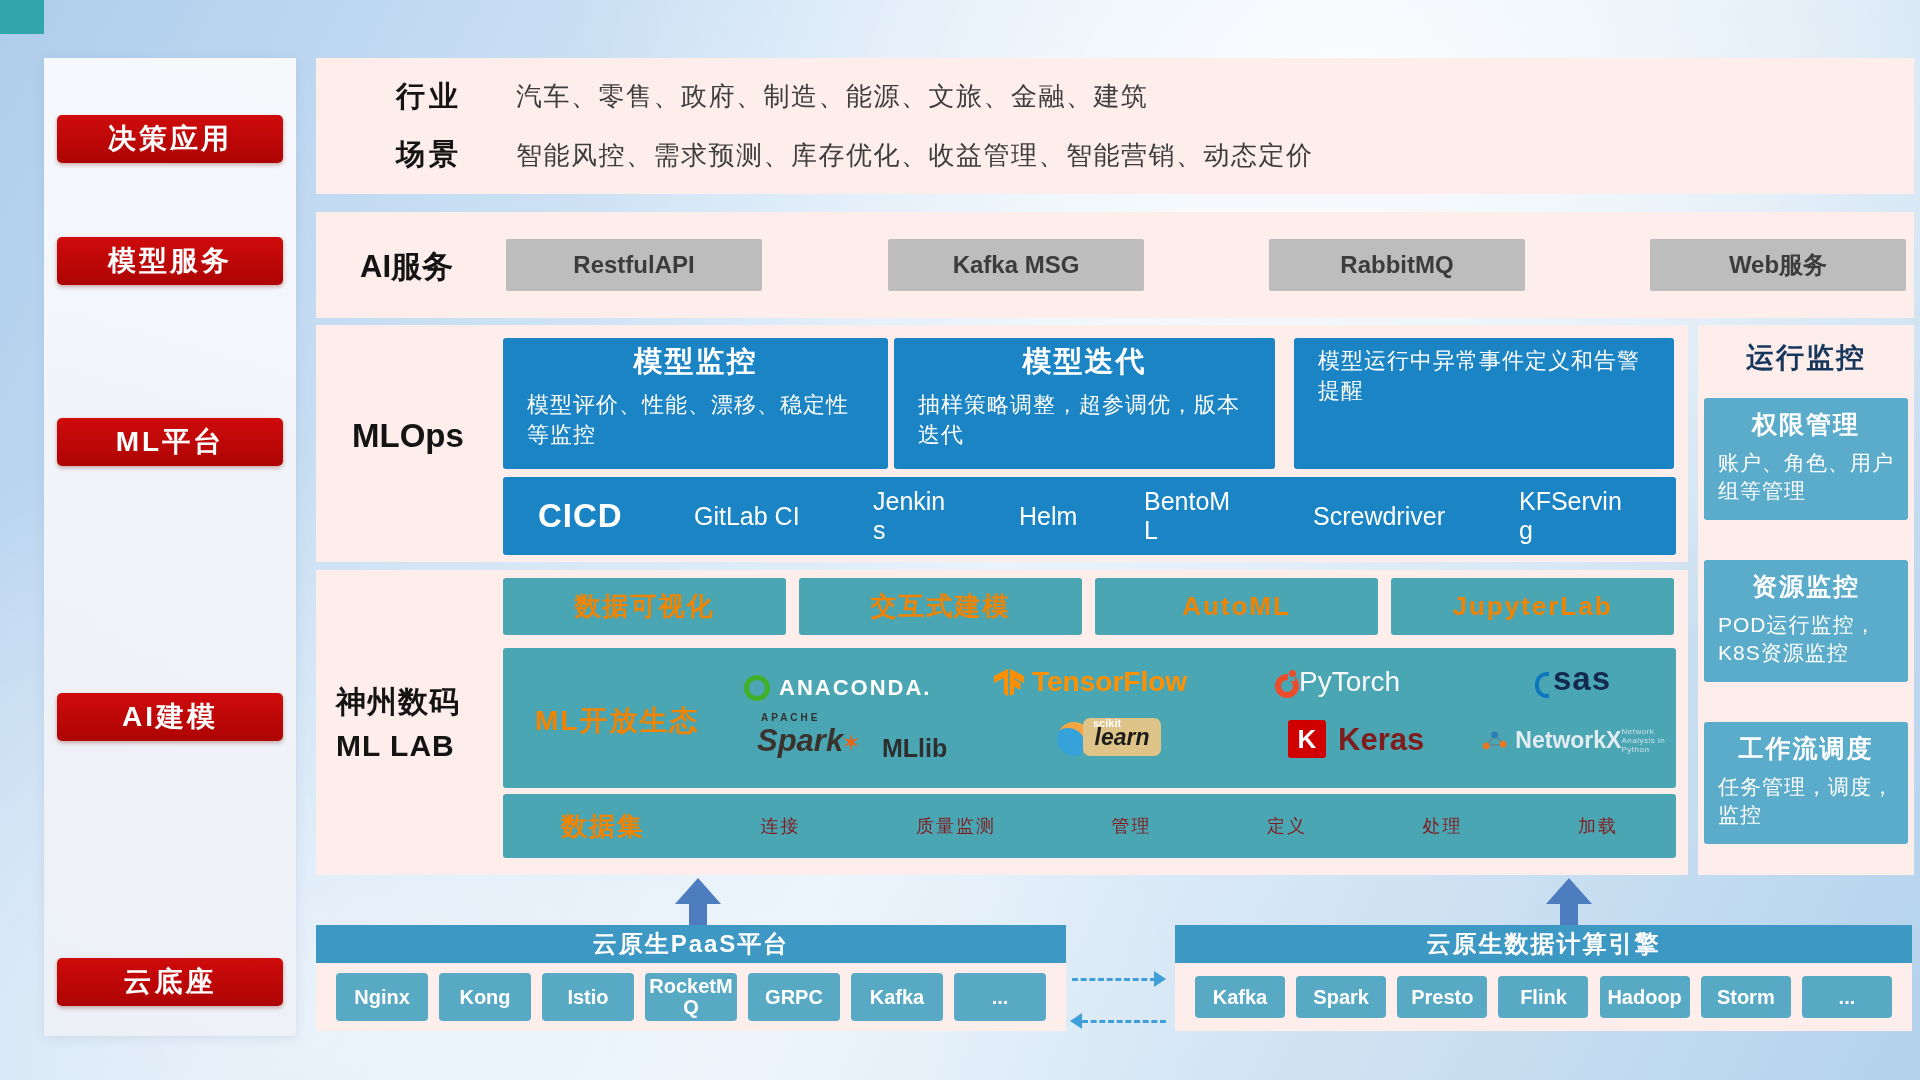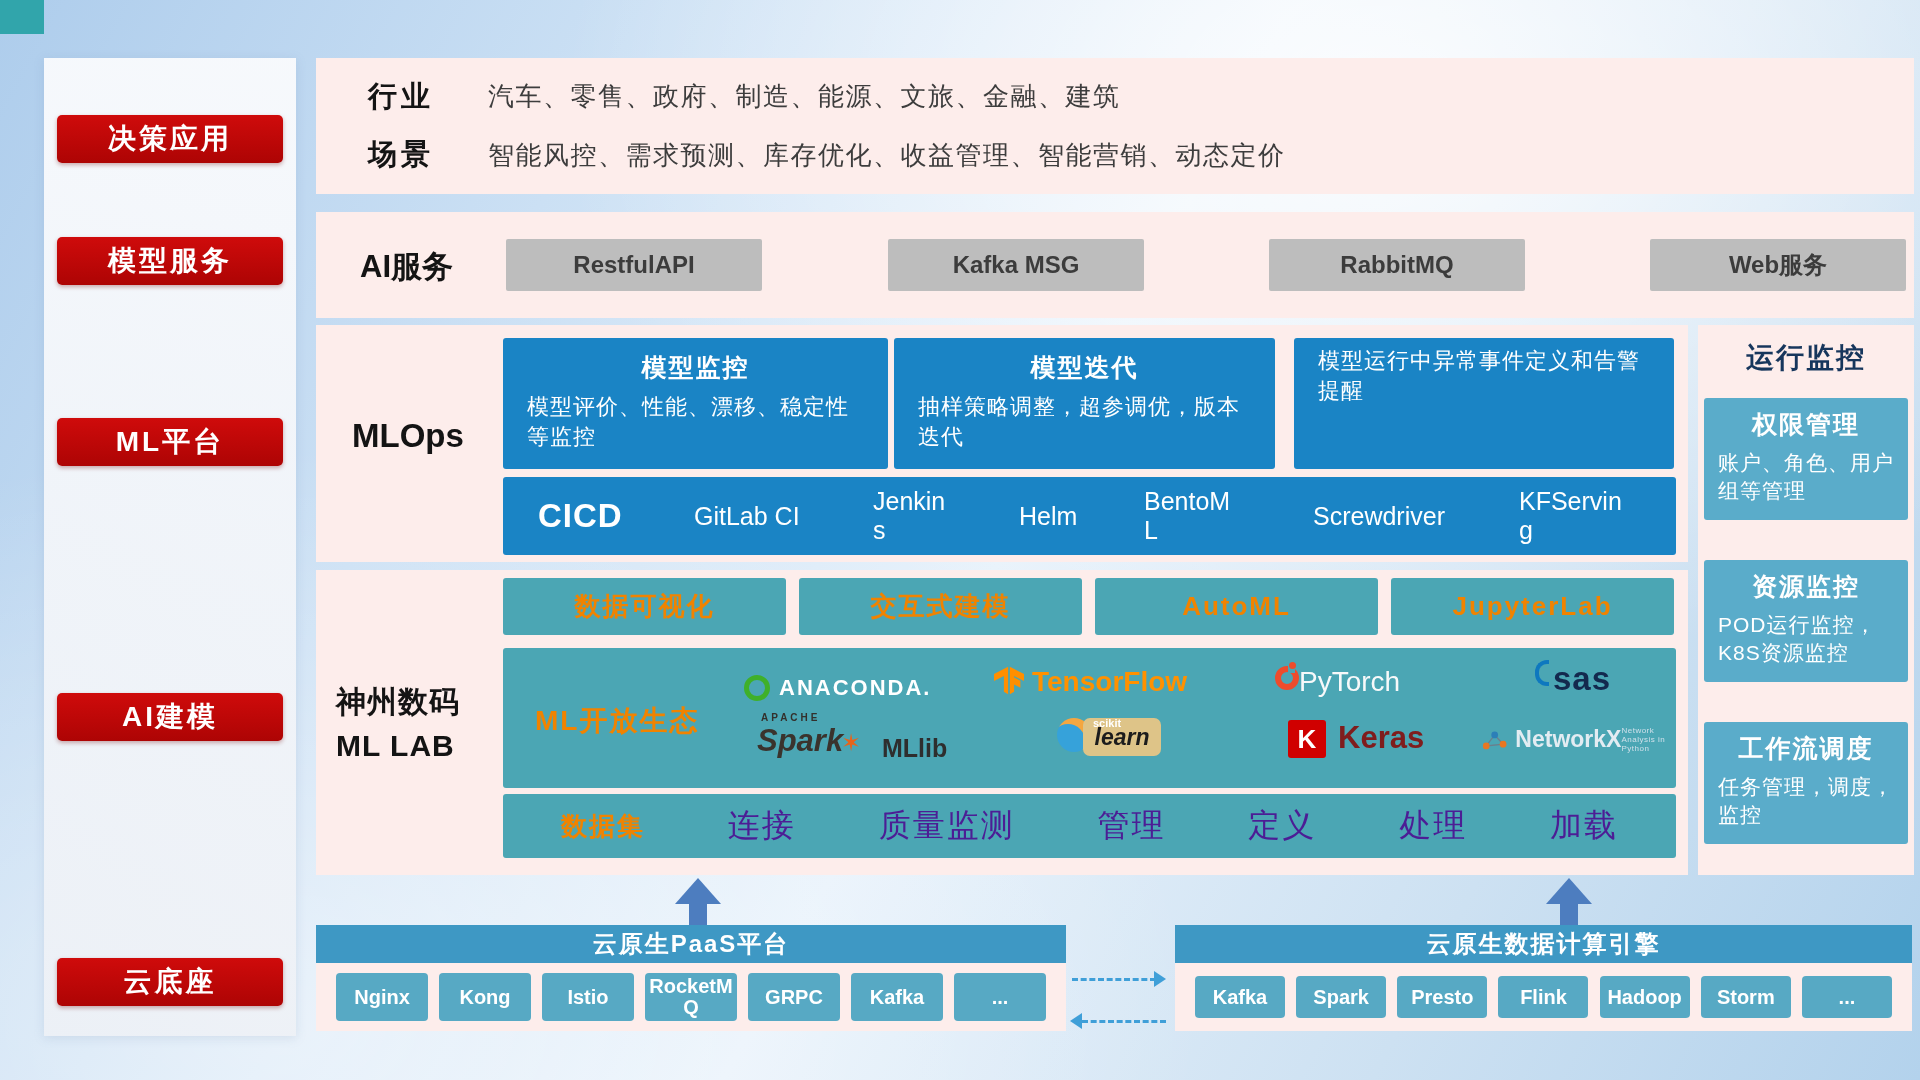--- a/index.html
+++ b/index.html
@@ -16,53 +16,53 @@
   
   .sidebar { position:absolute; left:44px; top:58px; width:252px; height:978px;
     background:linear-gradient(180deg,rgba(250,251,253,.94),rgba(238,241,246,.88));
     box-shadow:0 2px 10px rgba(110,135,170,.18); }
   .red-btn { position:absolute; left:13px; width:226px; height:48px;
     background:linear-gradient(180deg,#cf0b0b,#ad0404); color:#fff; font-size:28px; font-weight:bold;
     letter-spacing:3px; display:flex; align-items:center; justify-content:center; border-radius:5px;
     box-shadow:0 2px 4px rgba(120,20,20,.35); }
 
   .panel { position:absolute; background:#fdedeb; }
-  .p-industry { left:316px; top:58px;  width:1598px; height:136px; display:flex; flex-direction:column; justify-content:space-evenly; padding-left:52px; }
+  .p-industry { left:316px; top:58px;  width:1598px; height:136px; display:flex; flex-direction:column; justify-content:space-evenly; padding-left:80px; }
   .p-aiservice{ left:316px; top:212px; width:1598px; height:106px; }
   .p-mlops    { left:316px; top:325px; width:1372px; height:237px; }
   .p-mllab    { left:316px; top:570px; width:1372px; height:305px; }
   .p-monitor  { left:1698px; top:325px; width:216px; height:550px; }
 
   
   .ind-row { display:flex; align-items:center; }
   .ind-label { width:120px; font-size:29px; font-weight:bold; color:#141414; letter-spacing:4px; }
   .ind-text  { font-size:26px; color:#3d3d3d; letter-spacing:1.5px; }
 
   
   .aisvc-label { position:absolute; left:44px; top:34px; font-size:31px; font-weight:bold; color:#141414; }
   .gray-btn { position:absolute; top:27px; width:256px; height:52px; background:#bdbdbd; color:#3c3c3c;
     font-size:24px; font-weight:bold; display:flex; align-items:center; justify-content:center; border-radius:2px; }
 
   
   .mlops-label { position:absolute; left:36px; top:92px; font-size:33px; font-weight:bold; color:#141414; }
   .blue-card { position:absolute; top:13px; height:131px; background:#1a84c5; border-radius:3px; color:#fff; }
-  .bc-title { text-align:center; font-size:25px; font-weight:bold; margin-top:13px; letter-spacing:2px; }
+  .bc-title { text-align:center; font-size:29px; font-weight:bold; margin-top:4px; letter-spacing:2px; }
   .bc-desc  { font-size:22px; padding:8px 24px 0; line-height:1.35; letter-spacing:1px; }
   .cicd-bar { position:absolute; left:187px; top:152px; width:1173px; height:78px; background:#1a84c5; border-radius:3px; }
   .cicd-title { position:absolute; left:35px; top:50%; transform:translateY(-50%); color:#fff; font-size:33px; font-weight:bold; letter-spacing:1px; }
   .cicd-item { position:absolute; top:50%; transform:translateY(-50%); color:#fff; font-size:25px; line-height:1.15; word-break:break-all; }
 
   
   .lab-label { position:absolute; left:20px; top:110px; font-size:30px; font-weight:bold; color:#141414; line-height:44px; letter-spacing:1px; }
   .lab-label span { display:block; }
   .teal-chip { position:absolute; top:8px; width:283px; height:57px; background:#4ba6b4; border-radius:3px;
     color:#f08300; font-size:26px; font-weight:bold; letter-spacing:2px; display:flex; align-items:center; justify-content:center; }
   .eco-box { position:absolute; left:187px; top:78px; width:1173px; height:140px; background:#4ba6b4; border-radius:3px; }
   .eco-label { position:absolute; left:32px; top:54px; color:#f08300; font-size:28px; font-weight:bold; letter-spacing:2px; }
-  .logo { position:absolute; display:flex; align-items:flex-start; }
+  .logo { position:absolute; display:flex; align-items:flex-end; }
   .lg-anaconda { left:241px; top:27px; gap:9px; }
   .ana-ring { width:26px; height:26px; border:5px solid #3fb02a; border-radius:50%; }
   .ana-text { color:#fff; font-size:22px; font-weight:bold; letter-spacing:2px; }
   .lg-tf { left:491px; top:18px; gap:8px; }
   .tf-text { color:#ff9100; font-size:28px; font-weight:bold; }
   .lg-pt { left:772px; top:18px; }
   .pt-ring { width:24px; height:24px; border:6px solid #ee4c2c; border-radius:50%; position:relative; }
   .pt-ring::before { content:''; position:absolute; top:-8px; left:7px; width:7px; height:9px; background:#4ba6b4; }
   .pt-ring::after  { content:''; position:absolute; top:-10px; left:8px; width:7px; height:7px; border-radius:50%; background:#ee4c2c; }
   .pt-text { color:#f7f9fa; font-size:28px; font-weight:500; }
@@ -84,21 +84,21 @@
   .keras-k { width:38px; height:38px; background:#d00000; border-radius:3px; color:#fff; font-size:26px; font-weight:bold;
     display:flex; align-items:center; justify-content:center; }
   .keras-text { font-size:31px; font-weight:bold; color:#7f1d1d; }
   .lg-nx { left:979px; top:78px; gap:8px; }
   .nx-col { display:flex; flex-direction:row; }
   .nx-text { font-size:23px; font-weight:600; color:#e3ecf2; }
   .nx-sub { font-size:8px; color:#cfe0ea; letter-spacing:.5px; }
   .data-bar { position:absolute; left:187px; top:224px; width:1173px; height:64px; background:#4ba6b4; border-radius:3px;
     display:flex; align-items:center; justify-content:space-between; padding:0 58px; }
   .db-first { color:#f08300; font-size:26px; font-weight:bold; letter-spacing:2px; }
-  .db-item  { color:#4c1d95; font-size:32px; font-weight:500; letter-spacing:2px; }
+  .db-item  { color:#7f1d1d; font-size:18px; font-weight:500; letter-spacing:2px; }
 
   
   .mon-title { position:absolute; top:14px; width:100%; text-align:center; font-size:28px; font-weight:bold; color:#16365c; letter-spacing:2px; }
   .mon-card { position:absolute; left:6px; width:204px; height:122px; background:#5aacca; border-radius:3px; color:#fff; }
   .mc-title { text-align:center; font-size:25px; font-weight:bold; margin-top:10px; letter-spacing:2px; }
   .mc-desc  { font-size:21px; padding:8px 14px 0; line-height:1.35; letter-spacing:1px; }
 
   
   .cloud-bar { position:absolute; top:925px; height:38px; background:#3e98c4; color:#fff; font-size:24px; font-weight:bold;
     display:flex; align-items:center; justify-content:center; letter-spacing:2px; }

